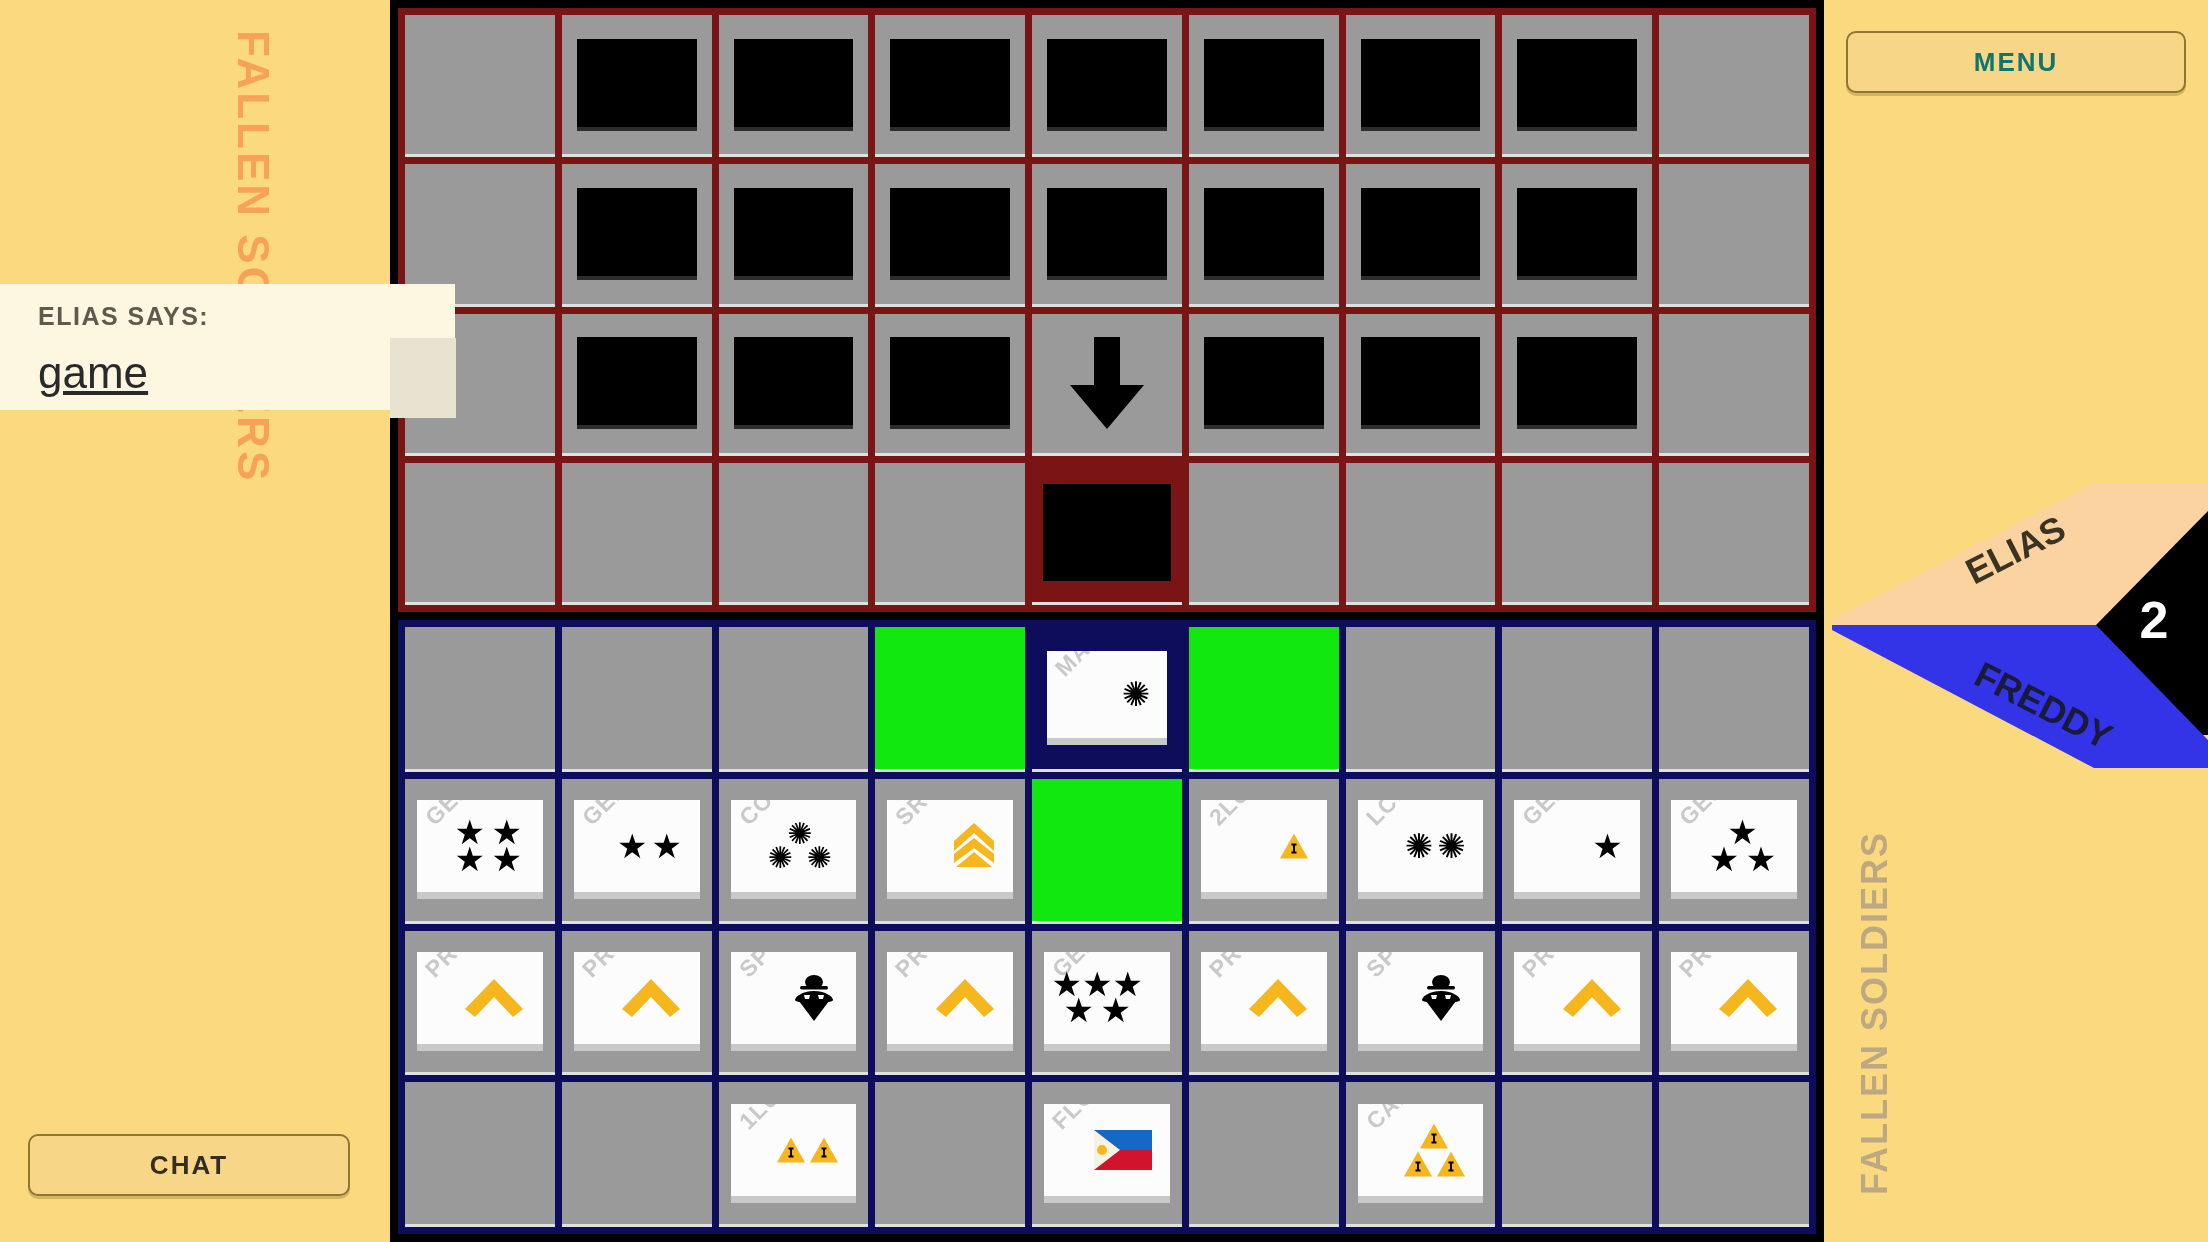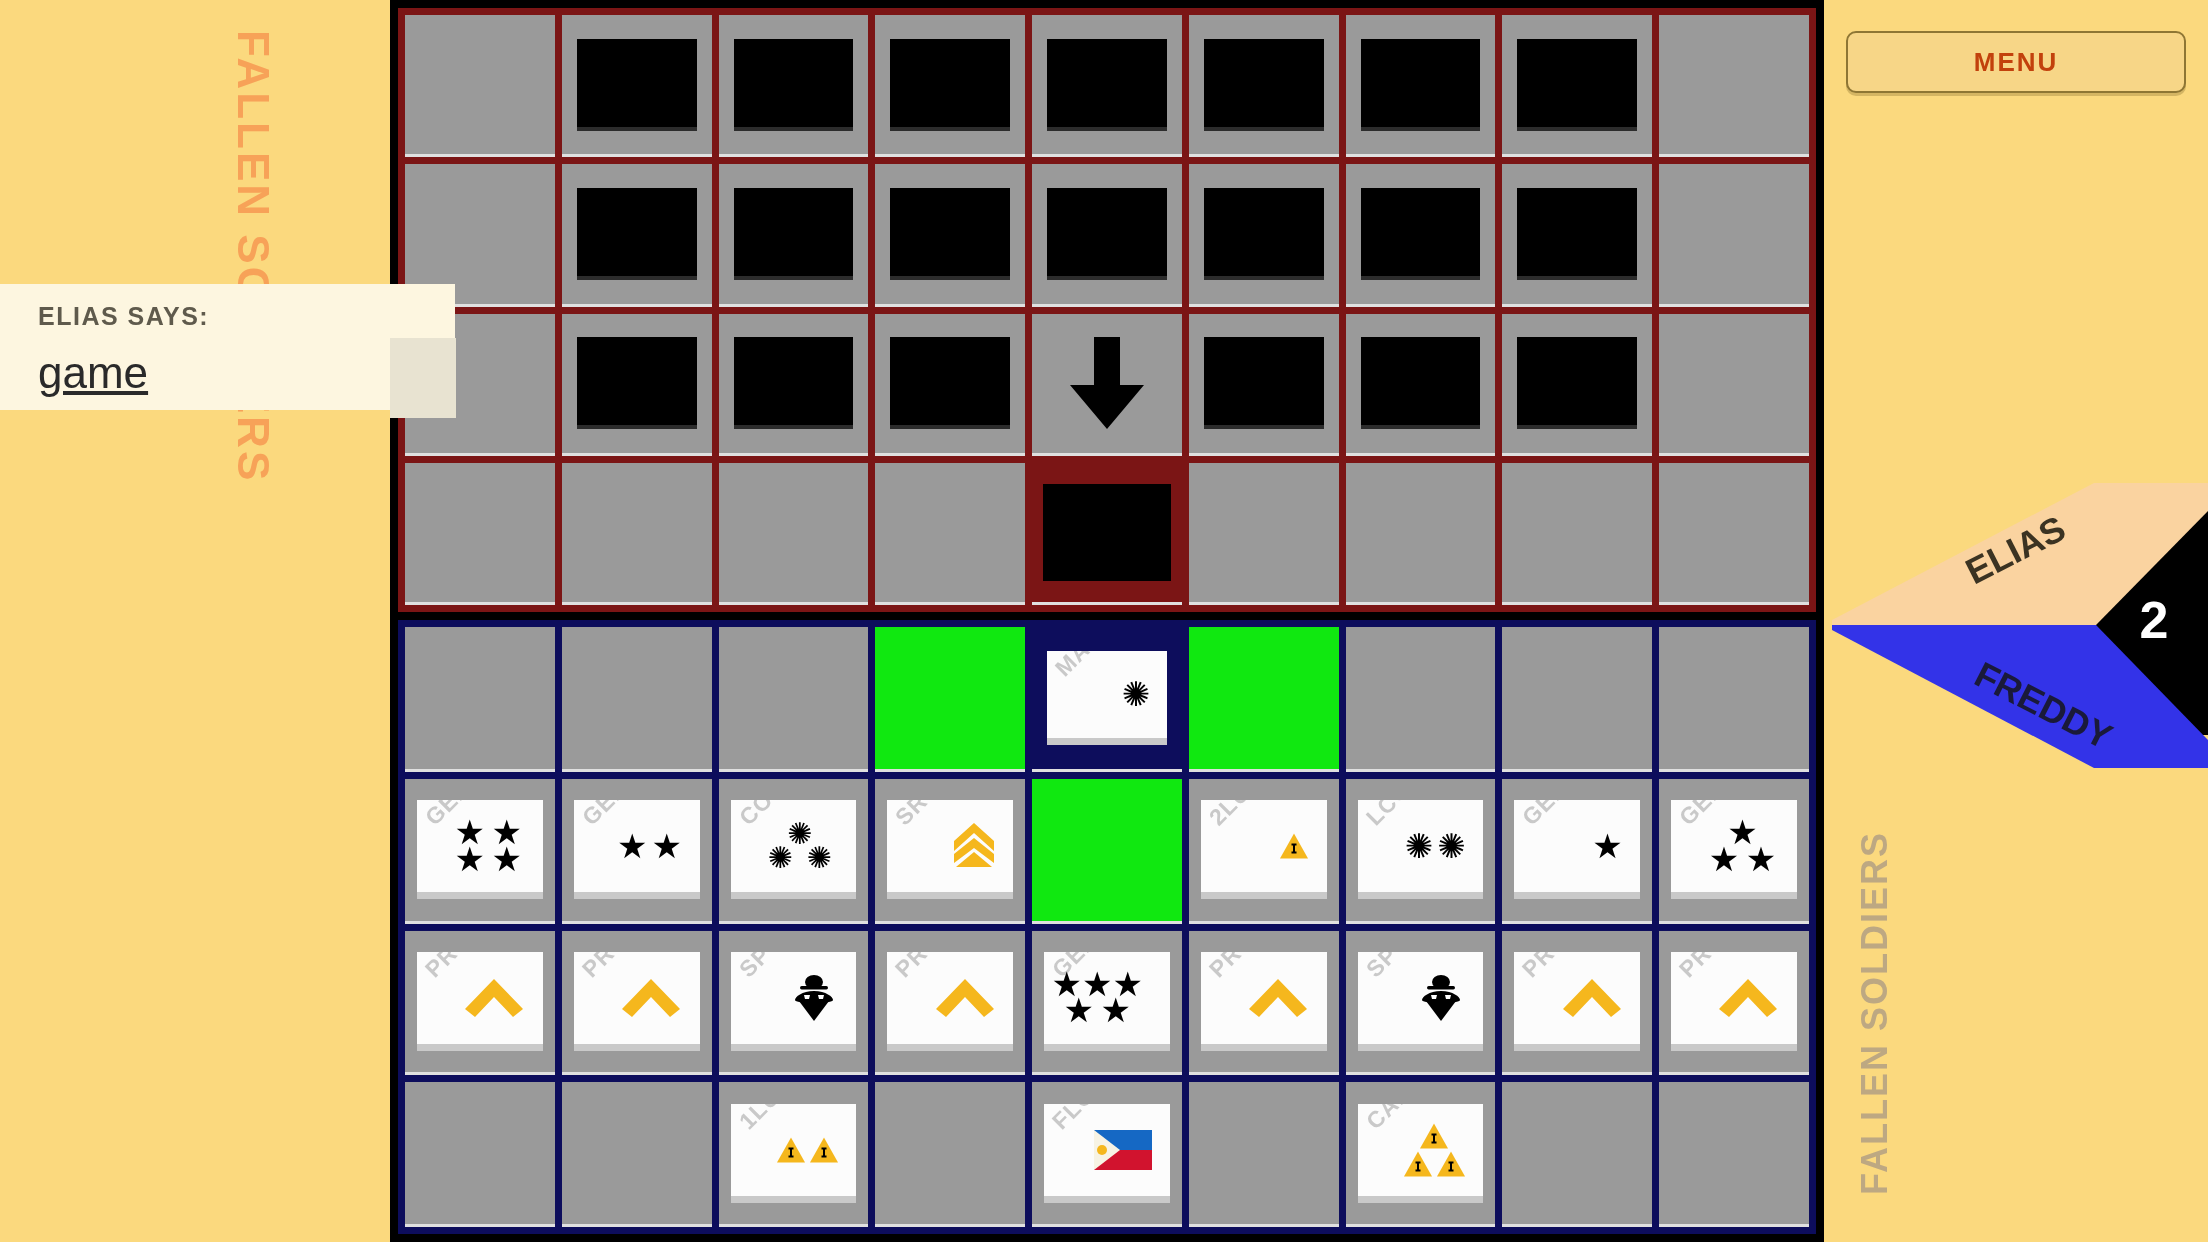--- a/index.html
+++ b/index.html
@@ -196,21 +196,21 @@
     background: #fbd97e;
     overflow: hidden;
   }
   #menu-button {
     position: absolute;
     left: 22px; top: 31px;
     width: 340px; height: 62px;
     border: 2px solid #8e7634;
     border-radius: 10px;
     background: #f7d687;
-    color: #c2410c;
+    color: #0f766e;
     font-size: 26px;
     font-weight: bold;
     letter-spacing: 2px;
     display: flex; align-items: center; justify-content: center;
     box-shadow: 0 3px 0 rgba(140,115,50,0.35);
   }
   #turn-indicator {
     position: absolute;
     left: 0px; top: 455px;
     width: 384px; height: 330px;
@@ -237,20 +237,21 @@
 
   <div id="left-panel">
 
     <div class="fallen-left">FALLEN SOLDIERS</div>
 
     <div id="chat-bubble"></div>
     <div id="chat-bubble-tail"></div>
     <div id="chat-speaker">ELIAS SAYS:</div>
     <div id="chat-message">game</div>
 
+    <div id="chat-button">CHAT</div>
   </div>
 
   <div id="board-frame">
     <div id="board">
 
       <div class="half" id="enemy-half">
         <div class="grid" id="enemy-grid">
             <div class="cell"></div>
             <div class="cell">
               <div class="card-hidden"></div>

